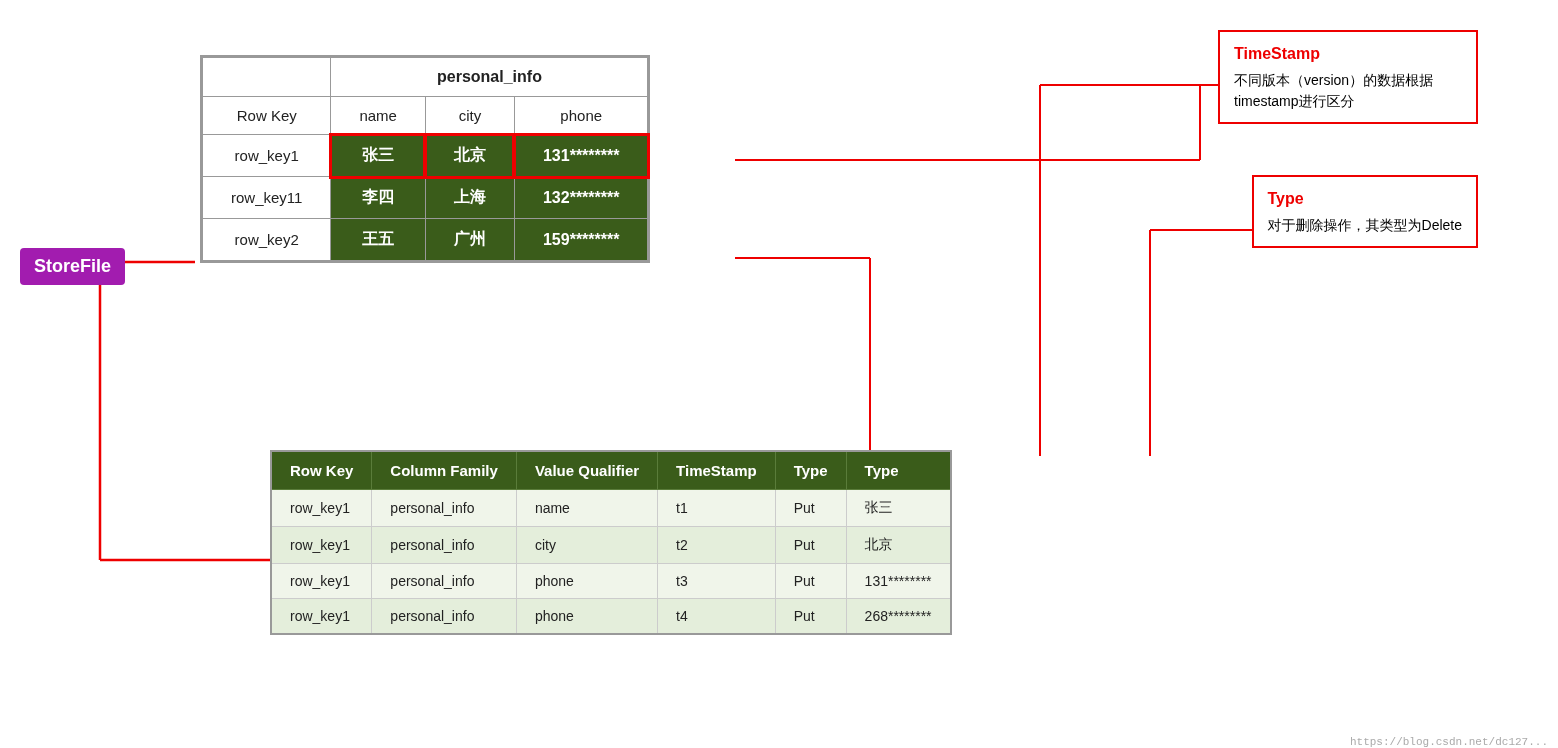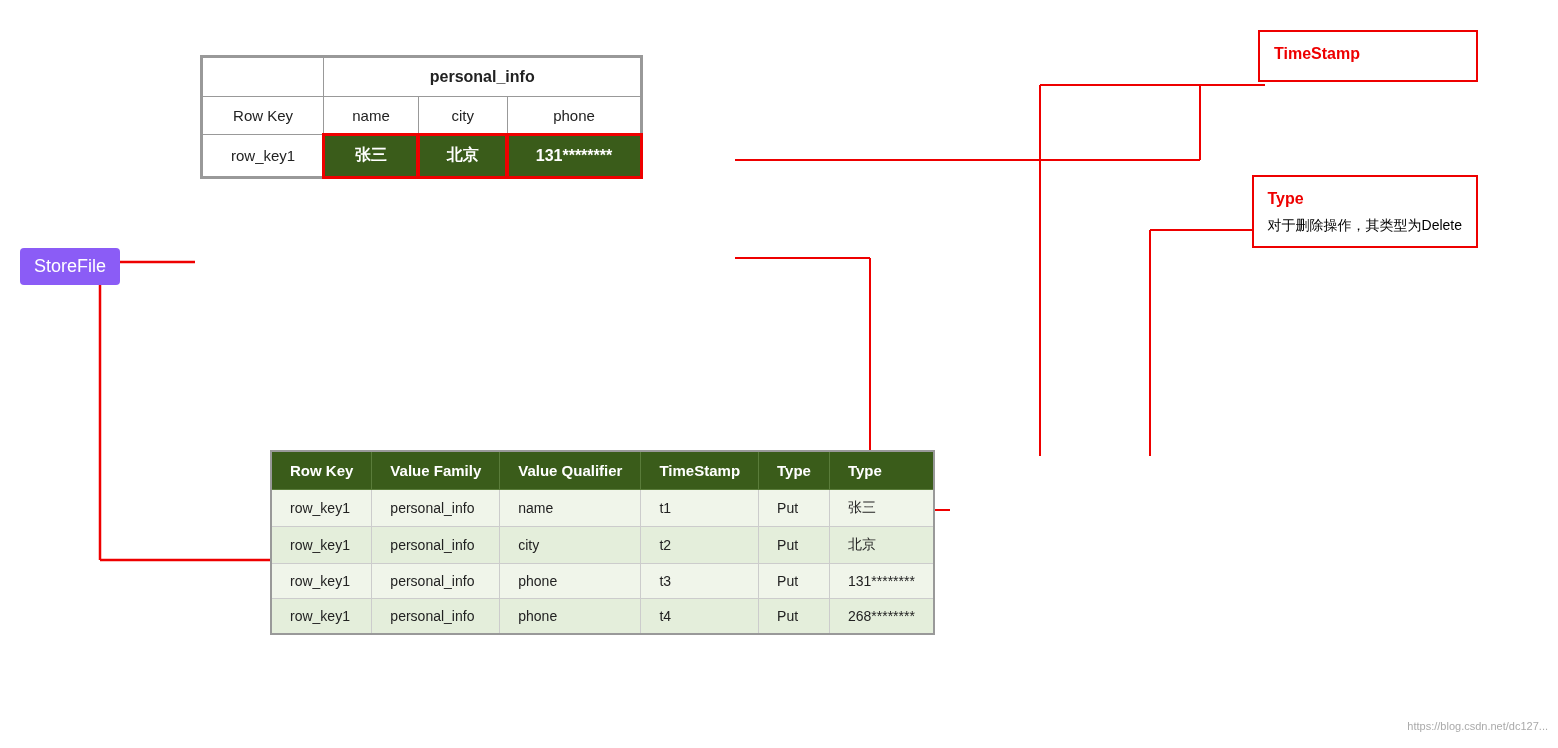--- a/index.html
+++ b/index.html
@@ -19,23 +19,23 @@
       height: 748px;
       background: #fff;
       padding: 20px;
     }
 
     
     .storefile-label {
       position: absolute;
       left: 20px;
       top: 248px;
-      background: #8b5cf6;
+      background: #a21caf;
       color: #fff;
-      font-weight: normal;
+      font-weight: bold;
       font-size: 18px;
       padding: 8px 14px;
       border-radius: 4px;
     }
 
     
     .top-table-wrapper {
       position: absolute;
       left: 200px;
       top: 55px;
@@ -156,24 +156,25 @@
       color: #222;
     }
 
     .bottom-table tr:nth-child(even) td {
       background: #e4eedb;
     }
 
     
     .watermark {
       position: absolute;
-      bottom: 16px;
+      bottom: 0;
       right: 10px;
       font-size: 11px;
       color: #aaa;
+      font-family: Liberation Mono, monospace;
     }
   </style>
 </head>
 <body>
 
 <div class="main-container">
 
   <svg class="connector-svg">
 
     <line x1="100" y1="262" x2="100" y2="560" stroke="#e00" stroke-width="2.5"></line>
@@ -213,39 +214,52 @@
           <th class="col-header">phone</th>
         </tr>
       </thead>
       <tbody id="top-table-body">
       <tr class="highlighted-row">
             <td class="row-key-col">row_key1</td>
             <td class="data-cell">张三</td>
             <td class="data-cell">北京</td>
             <td class="data-cell">131********</td>
           </tr>
+          <tr>
+            <td class="row-key-col">row_key11</td>
+            <td class="data-cell">李四</td>
+            <td class="data-cell">上海</td>
+            <td class="data-cell">132********</td>
+          </tr>
+          <tr>
+            <td class="row-key-col">row_key2</td>
+            <td class="data-cell">王五</td>
+            <td class="data-cell">广州</td>
+            <td class="data-cell">159********</td>
+          </tr>
         </tbody>
     </table>
   </div>
 
   <div class="annotation-box annotation-timestamp">
     <span class="anno-title">TimeStamp</span>
+    <span>不同版本（version）的数据根据timestamp进行区分</span>
   </div>
 
   <div class="annotation-box annotation-type">
     <span class="anno-title">Type</span>
     <span>对于删除操作，其类型为Delete</span>
   </div>
 
   <div class="bottom-table-wrapper">
     <table class="bottom-table">
       <thead>
         <tr id="bottom-table-header">
         <th>Row Key</th>
-            <th>Value Family</th>
+            <th>Column Family</th>
             <th>Value Qualifier</th>
             <th>TimeStamp</th>
             <th>Type</th>
             <th>Type</th>
           </tr>
       </thead>
       <tbody id="bottom-table-body">
       <tr>
             <td>row_key1</td>
             <td>personal_info</td>

